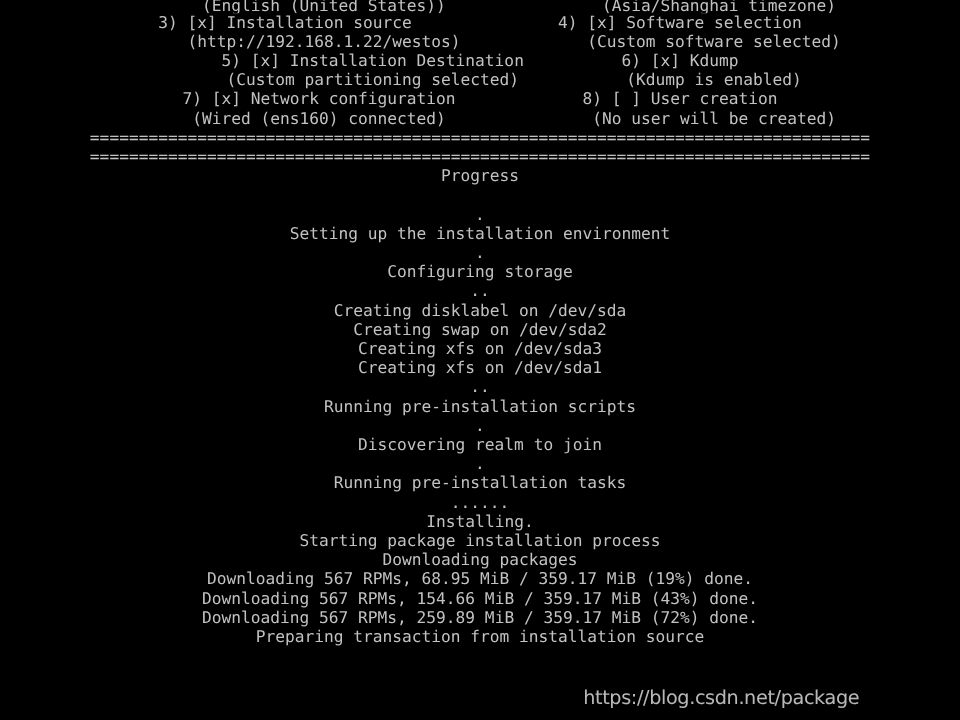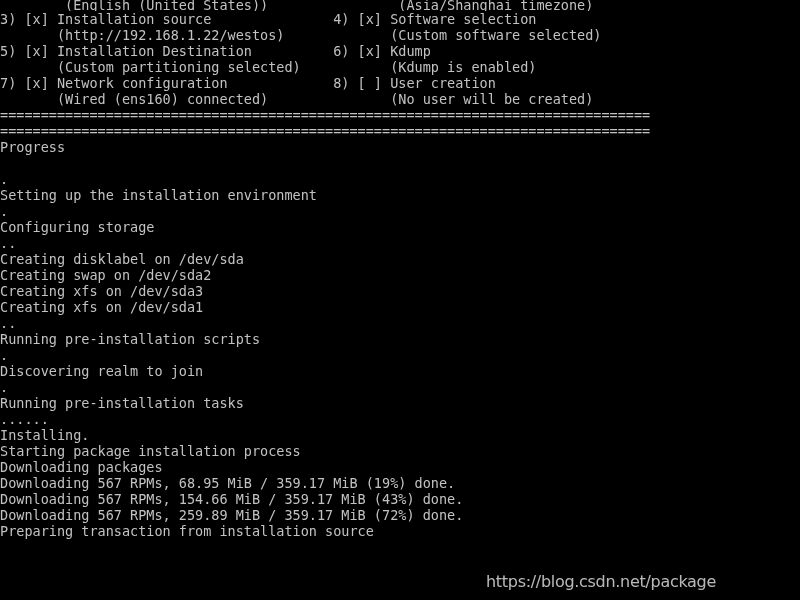--- a/index.html
+++ b/index.html
@@ -23,20 +23,21 @@
   #console {
     position: absolute;
     left: 0;
     top: 0;
     width: 800px;
     color: #c2c2c2;
     white-space: pre;
     font-family: "DejaVu Sans Mono", "Liberation Mono", monospace;
     font-size: 13.5px;
     line-height: 16px;
+    text-align: center;
   }
   .line {
     height: 16px;
     white-space: pre;
     color: #c2c2c2;
     font-family: "DejaVu Sans Mono", "Liberation Mono", monospace;
     font-size: 13.5px;
     line-height: 16px;
     overflow: hidden;
   }

